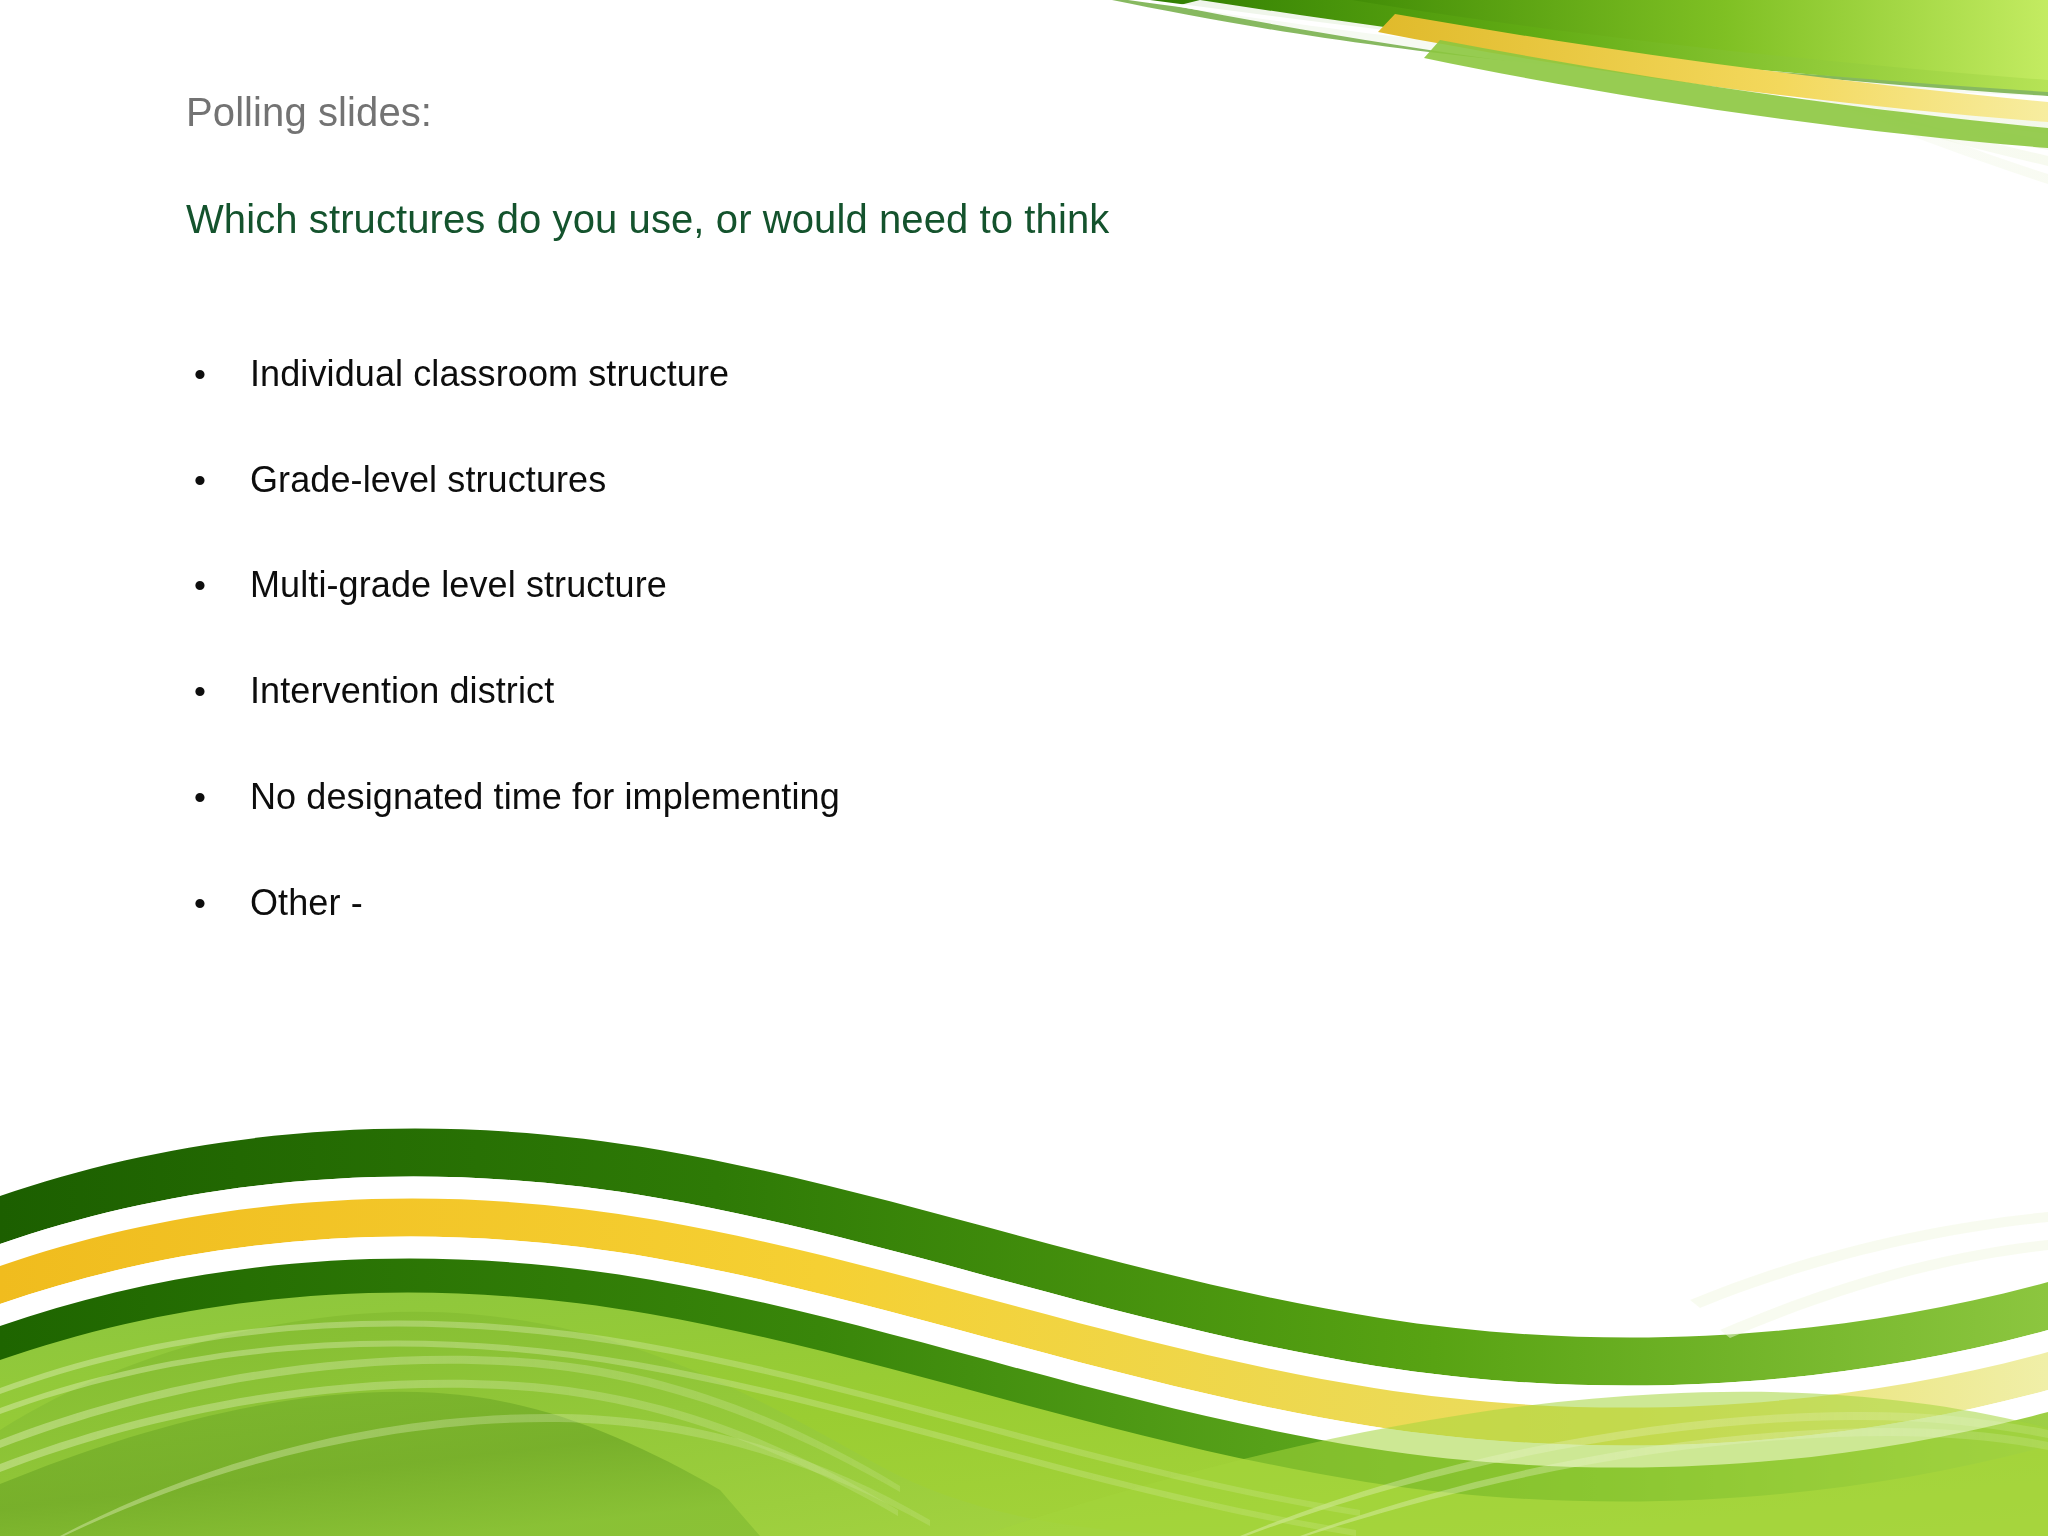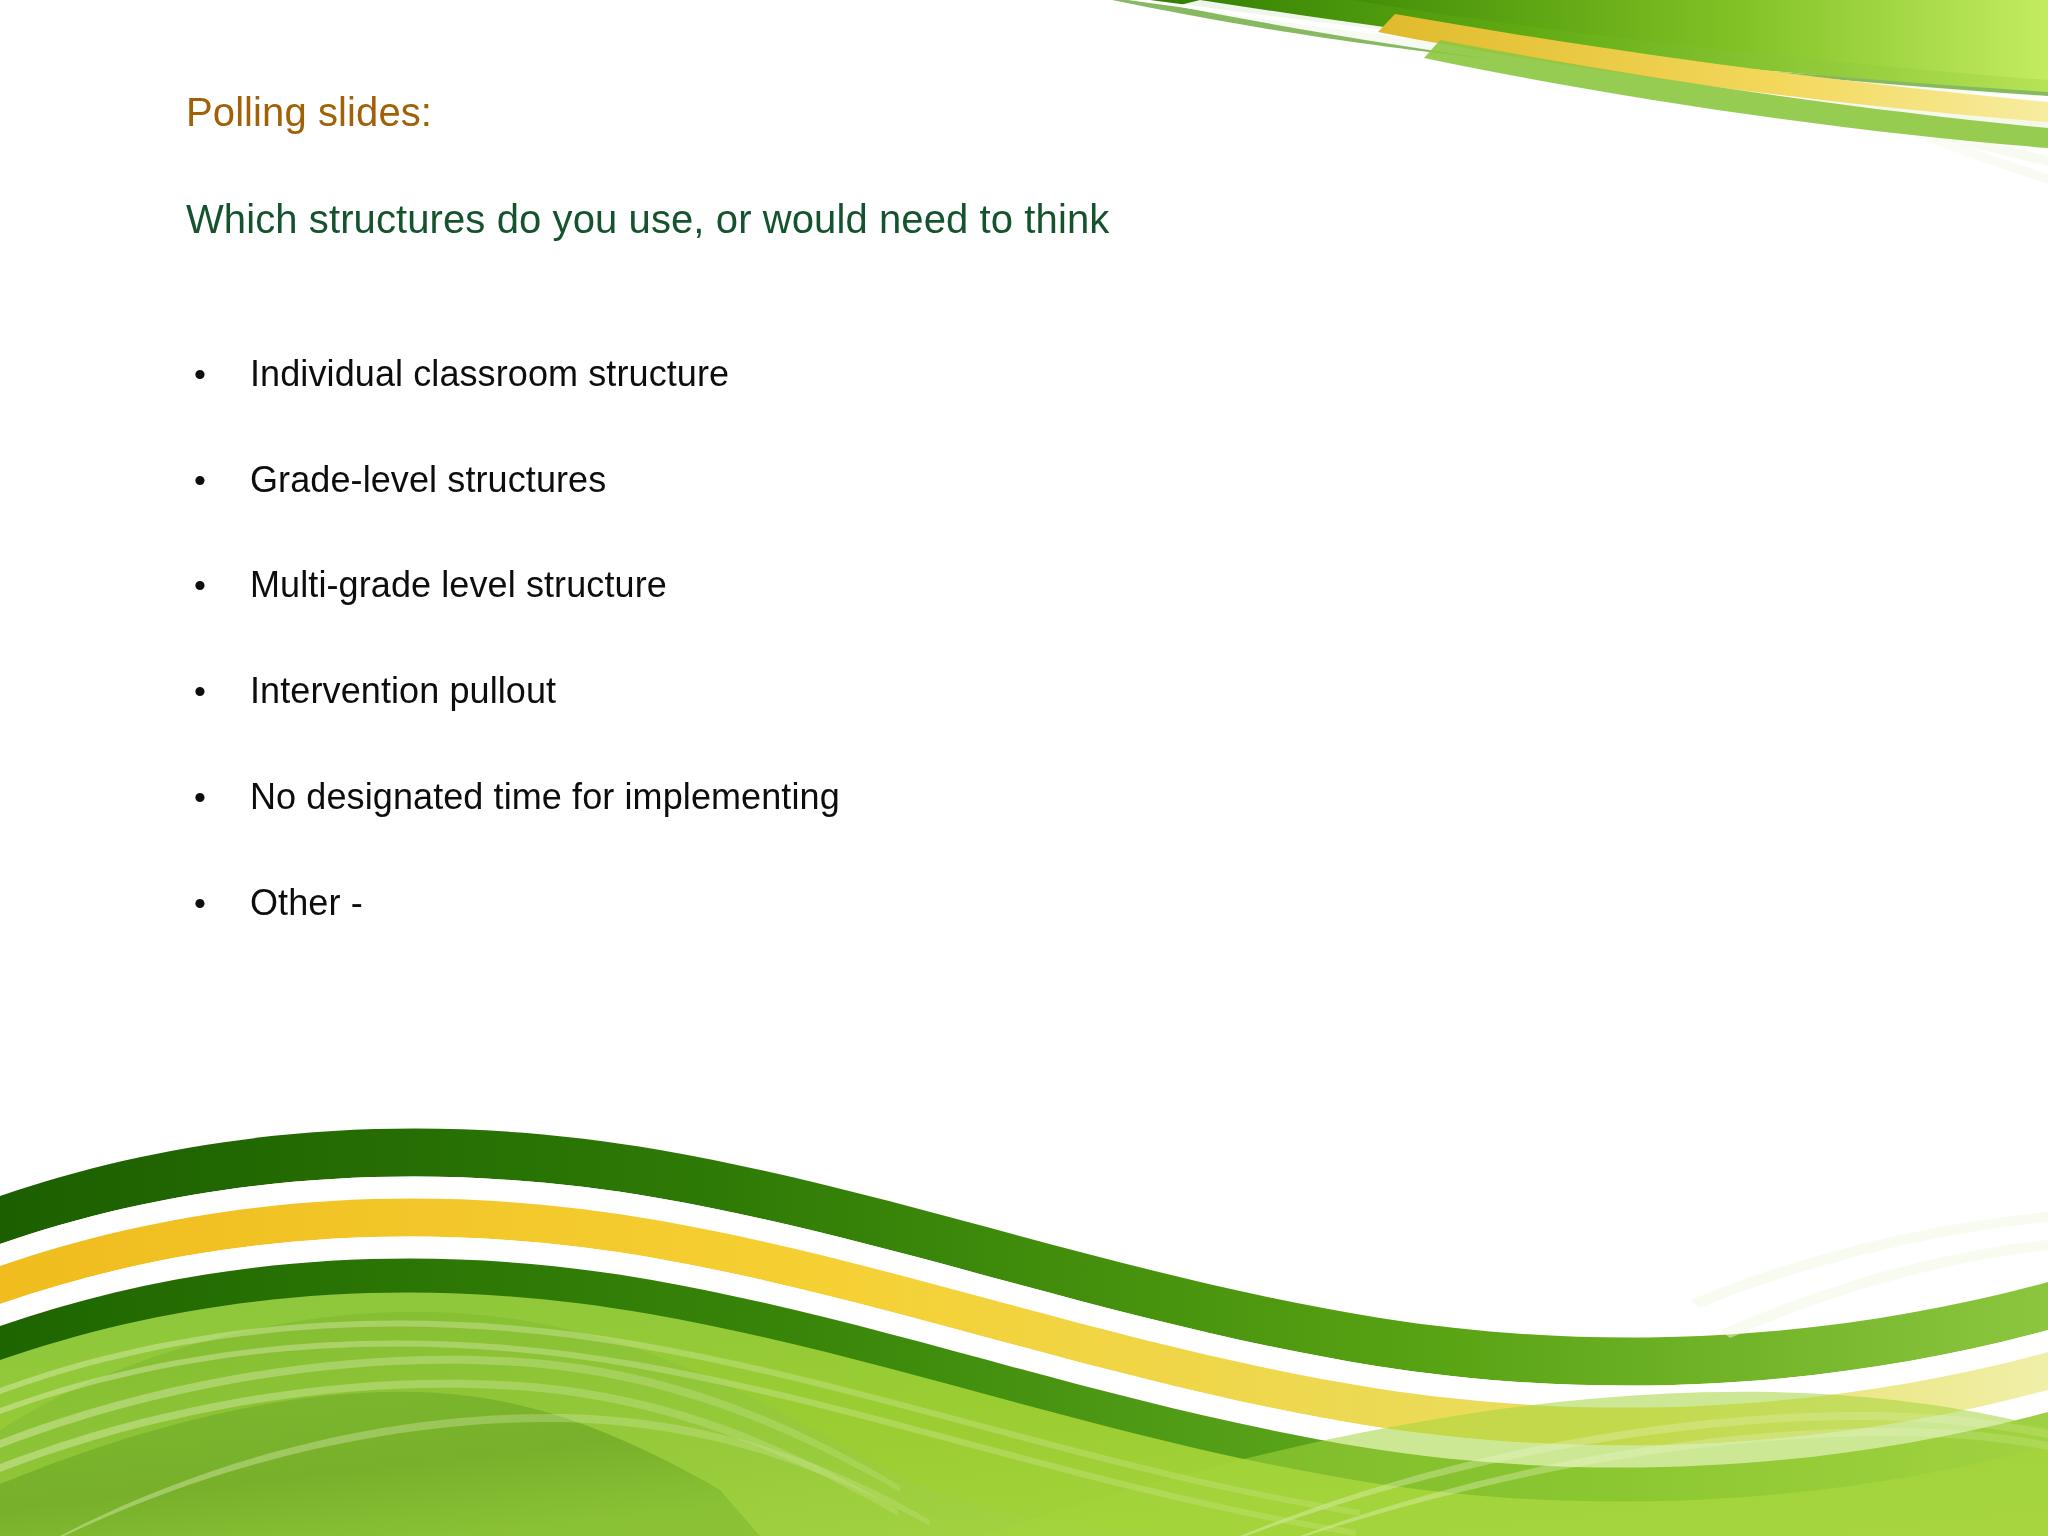--- a/index.html
+++ b/index.html
@@ -33,21 +33,21 @@
     position: absolute;
     left: 186px;
     top: 86px;
     width: 1160px;
     z-index: 5;
   }
 
   .lead-line {
     font-size: 40px;
     line-height: 1.32;
-    color: #a16207;
+    color: #737373;
     letter-spacing: 0.1px;
     margin: 0 0 54px 0;
     white-space: pre;
   }
 
   .question {
     font-size: 40px;
     line-height: 1.30;
     color: #14532d;
     letter-spacing: 0.1px;
@@ -237,21 +237,21 @@
       <li>
         <span class="bullet-mark">•</span>
         <span class="bullet-text">Grade-level structures</span>
       </li>
       <li>
         <span class="bullet-mark">•</span>
         <span class="bullet-text">Multi-grade level structure</span>
       </li>
       <li>
         <span class="bullet-mark">•</span>
-        <span class="bullet-text">Intervention pullout</span>
+        <span class="bullet-text">Intervention district</span>
       </li>
       <li>
         <span class="bullet-mark">•</span>
         <span class="bullet-text">No designated time for implementing</span>
       </li>
       <li>
         <span class="bullet-mark">•</span>
         <span class="bullet-text">Other -</span>
       </li>
     </ul>

